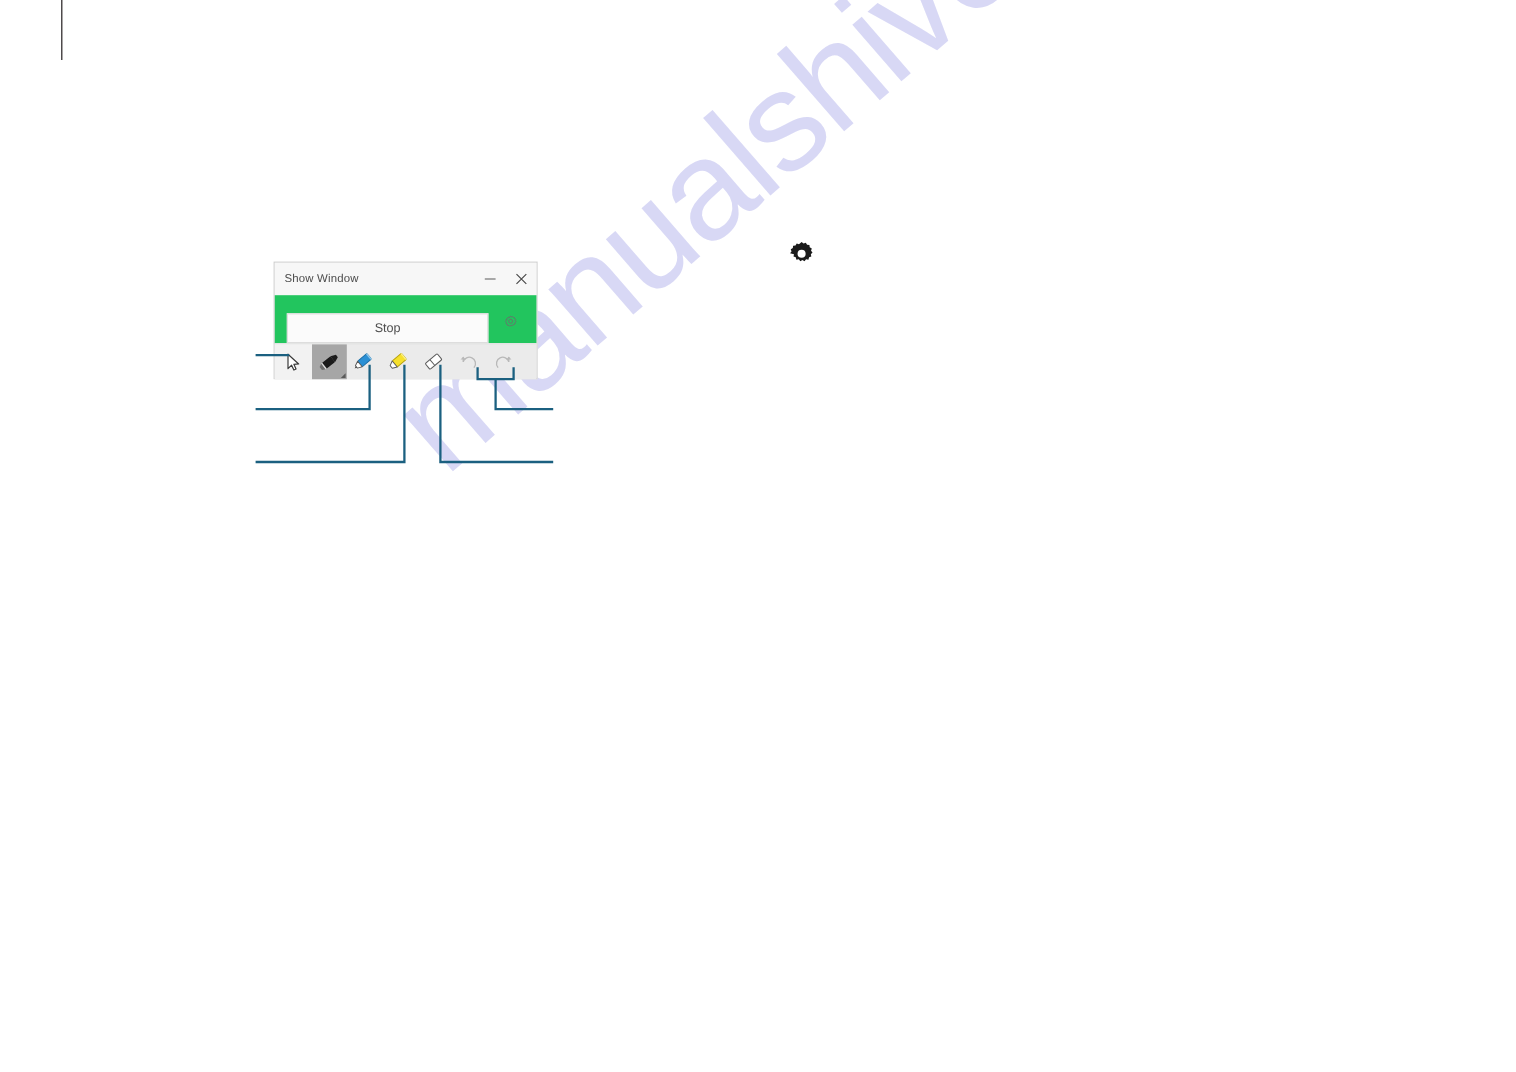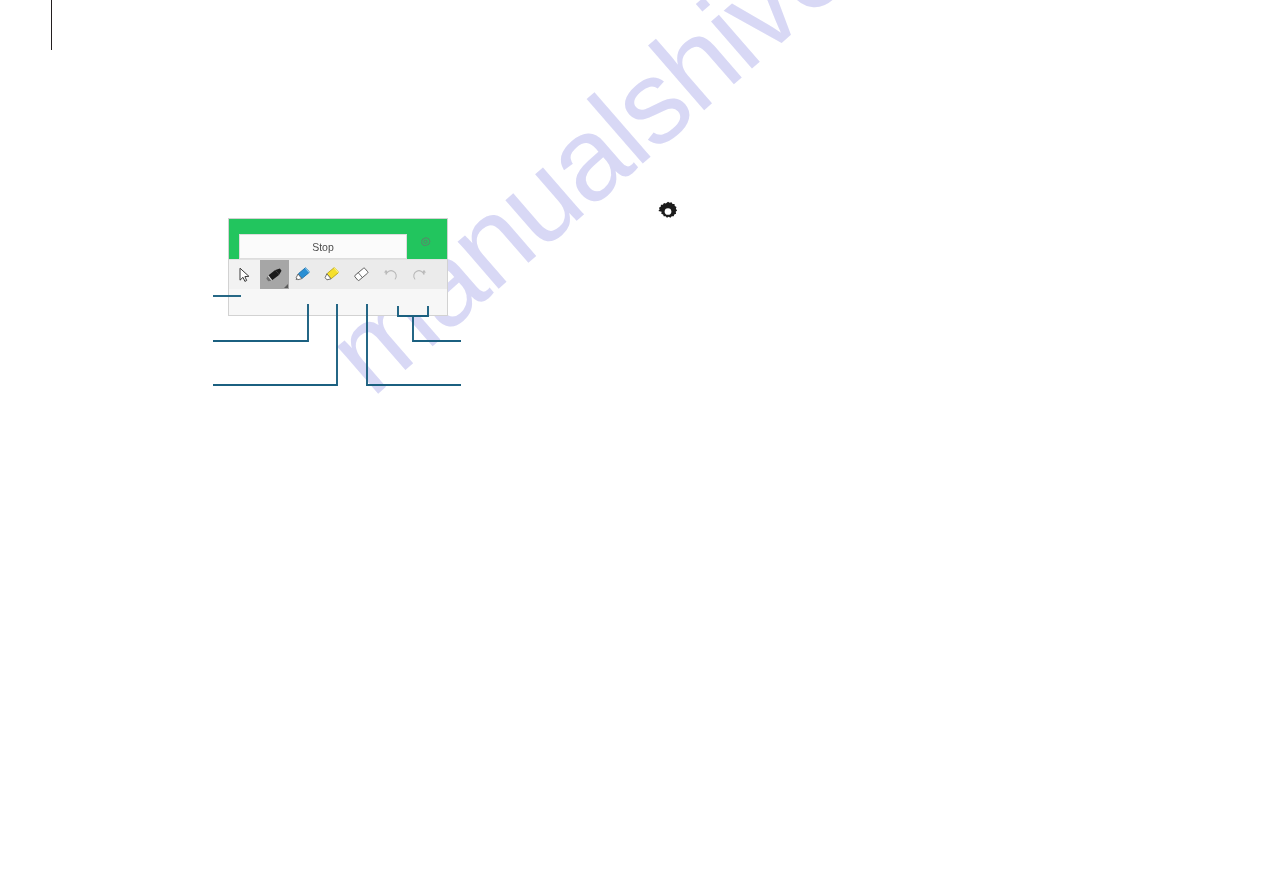--- a/index.html
+++ b/index.html
@@ -164,20 +164,39 @@
 
 <div style="position:absolute; left:655px; top:200px; width:26px; height:26px;">
   <svg width="26" height="26" viewBox="0 0 24 24" aria-hidden="true">
     <path d="M12 1.6l1.5 1.05 1.75-.55.95 1.6 1.83.08.2 1.82 1.62.86-.6 1.73 1.15 1.42-1.28 1.3.35 1.8-1.72.63-.5 1.76-1.82-.2-1.2 1.38-1.6-.9-1.6.9-1.2-1.38-1.82.2-.5-1.76-1.72-.63.35-1.8L3.1 10.2l1.15-1.42-.6-1.73 1.62-.86.2-1.82 1.83-.08.95-1.6 1.75.55L12 1.6z" fill="#1b1b1b"></path>
     <circle cx="12" cy="10.6" r="3.1" fill="#ffffff"></circle>
   </svg>
 </div>
 
 <div class="app-window">
 
+  <div class="titlebar">
+    <div class="titlebar-title">Show Window</div>
+    <div class="titlebar-buttons">
+      <div class="tb-btn">
+        <span>
+          <svg width="11" height="11" viewBox="0 0 11 11">
+              <path d="M1 5.5h9" stroke="#5a5a5a" stroke-width="1"></path>
+            </svg>
+        </span>
+      </div>
+      <div class="tb-btn">
+        <span>
+          <svg width="11" height="11" viewBox="0 0 11 11">
+              <path d="M1.4 1.4l8.2 8.2M9.6 1.4l-8.2 8.2" stroke="#4a4a4a" stroke-width="1"></path>
+            </svg>
+        </span>
+      </div>
+    </div>
+  </div>
 
   <div class="action-row">
     <div class="stop-button">Stop</div>
     <div class="settings-button">
       <span>
         <svg width="15" height="15" viewBox="0 0 24 24">
           <path d="M12 2.4l1.3.9 1.5-.47.82 1.38 1.58.07.17 1.57 1.4.74-.52 1.5.99 1.22-1.1 1.12.3 1.56-1.48.54-.43 1.52-1.57-.17-1.04 1.19L12 14.9l-1.38.78-1.04-1.19-1.57.17-.43-1.52-1.48-.54.3-1.56-1.1-1.12.99-1.22-.52-1.5 1.4-.74.17-1.57 1.58-.07.82-1.38 1.5.47L12 2.4z" fill="none" stroke="#6e6e6e" stroke-width="1.15" stroke-linejoin="round"></path>
           <circle cx="12" cy="9.2" r="2.6" fill="none" stroke="#6e6e6e" stroke-width="1.15"></circle>
         </svg>
       </span>

